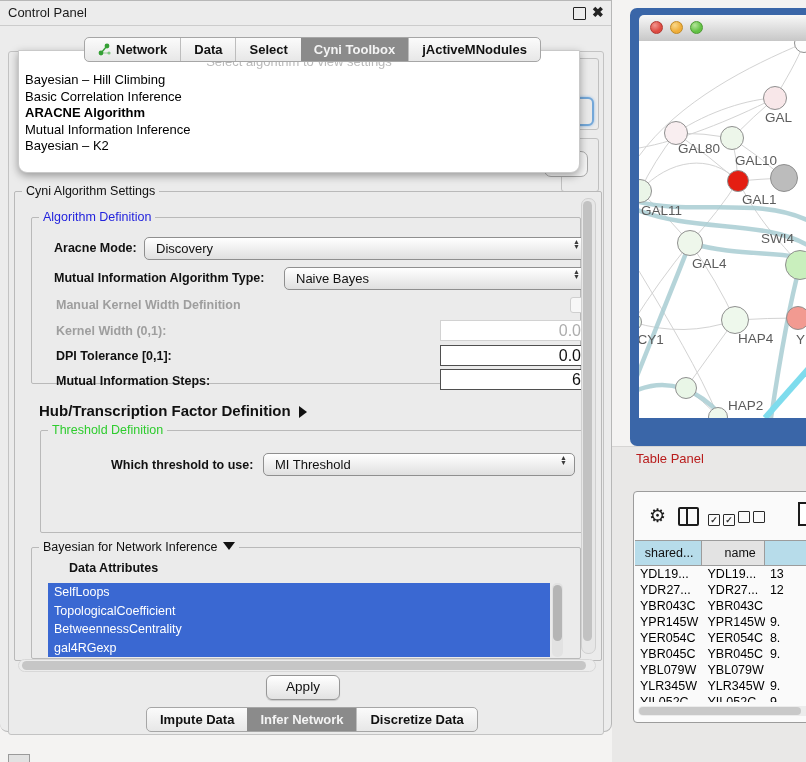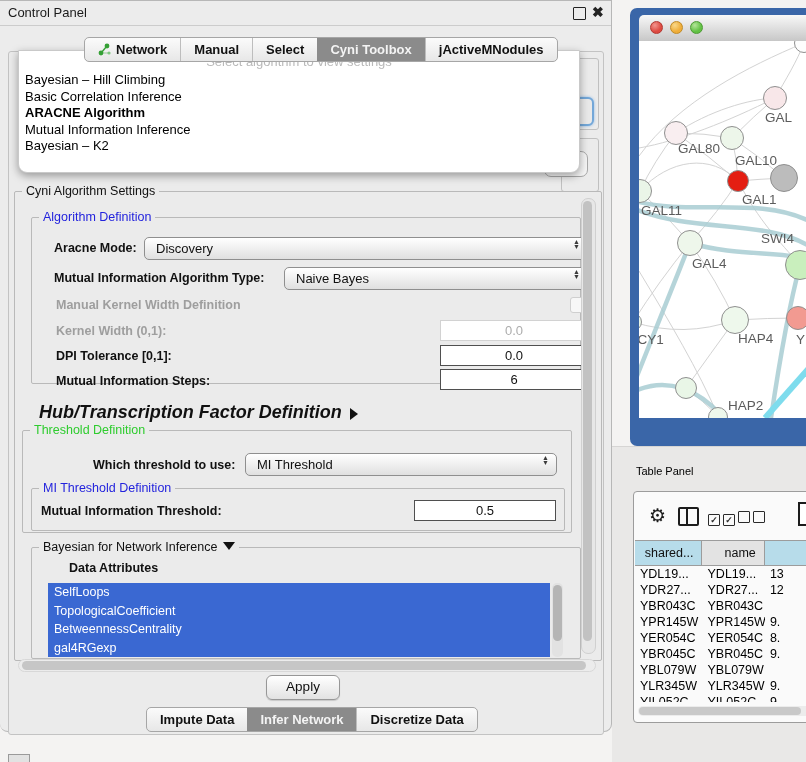--- a/index.html
+++ b/index.html
@@ -41,27 +41,27 @@
   #algo-options{position:absolute;left:4px;top:21px;right:4px;}
   .opt{font-size:13px;line-height:16.5px;color:#000;padding-left:2px;white-space:nowrap;}
   .opt.selected{font-weight:bold;}
   
   .group{position:absolute;border:1px solid #b9b9b9;border-radius:2px;box-sizing:border-box;}
   .legend{position:absolute;top:-8px;left:7px;background:#ebebeb;padding:0 4px;font-size:12.5px;white-space:nowrap;}
   .legend.blue{color:#2323dd;}
   .legend.green{color:#2ecc2e;}
   #cyni-group{left:14px;top:190px;width:588px;height:470px;}
   #algdef-group{left:16px;top:25px;width:550px;height:167px;}
-  #thresh-group{left:7px;top:238px;width:550px;height:103px;}
+  #thresh-group{left:25px;top:238px;width:550px;height:103px;}
   #mithresh-group{left:8px;top:57px;width:534px;height:43px;}
   #sources-group{left:16px;top:355px;width:550px;height:112px;}
   
   .lbl{position:absolute;font-size:12.5px;font-weight:bold;color:#111;white-space:nowrap;}
   .lbl.disabled{color:#9e9e9e;}
-  .tfield{position:absolute;background:#fff;border:1px solid #4f4f4f;font-size:13px;text-align:center;
+  .tfield{position:absolute;background:#fff;border:1px solid #4f4f4f;font-size:16px;text-align:right;
           padding:0 6px;box-sizing:border-box;height:21px;line-height:19px;}
   .tfield.disabled{border:1px solid #d2d2d2;color:#adadad;}
   .combo{position:absolute;height:23px;border:1px solid #8f8f8f;border-radius:5px;
          background:linear-gradient(#ffffff,#e0e0e0);font-size:13px;display:flex;align-items:center;
          padding:0 22px 0 11px;box-sizing:border-box;}
   .spin{position:absolute;right:7px;top:2px;font-size:7px;line-height:4.5px;color:#3a3a3a;text-align:center;}
   .chk{position:absolute;width:14px;height:14px;border:1px solid #cfcfcf;border-radius:3px;background:#f7f7f7;}
   .tri-right{display:inline-block;width:0;height:0;border-left:8px solid #111;border-top:6px solid transparent;
              border-bottom:6px solid transparent;margin-left:8px;vertical-align:-2px;}
   .tri-down{display:inline-block;width:0;height:0;border-top:8px solid #111;border-left:6px solid transparent;
@@ -91,21 +91,21 @@
   .light{position:absolute;top:6px;width:13px;height:13px;border-radius:50%;box-sizing:border-box;}
   #light-red{left:11px;background:radial-gradient(circle at 35% 30%,#f2958e,#dd4a41 60%);border:1px solid #b23730;}
   #light-yellow{left:31px;background:radial-gradient(circle at 35% 30%,#f8d88a,#efad39 60%);border:1px solid #c08a25;}
   #light-green{left:51px;background:radial-gradient(circle at 35% 30%,#b4e59a,#62c144 60%);border:1px solid #4c9a33;}
   #net-canvas{position:absolute;left:9px;top:33px;width:167px;height:377px;background:#ffffff;overflow:hidden;}
   .net-node{position:absolute;border:1px solid #8f8f8f;border-radius:50%;box-sizing:border-box;}
   .net-label{position:absolute;font-size:13.5px;color:#5c5c5c;white-space:nowrap;}
   
   #right-lower{position:absolute;left:612px;top:446px;width:194px;height:316px;background:#e9e8e7;
                border-top:1px solid #d6d5d4;}
-  #tp-title{position:absolute;left:24px;top:18px;font-size:11px;color:#000000;}
+  #tp-title{position:absolute;left:24px;top:4px;font-size:13px;color:#b91c1c;}
   #tp-box{position:absolute;left:21px;top:44px;width:185px;height:232px;background:#fafafa;
           border:1px solid #9c9c9c;border-radius:4px;box-sizing:border-box;}
   .ticon{position:absolute;top:16px;}
   #gear-icon{left:15px;top:12px;font-size:19px;color:#1c1c1c;}
   #colbrowse-icon{left:44px;top:15px;width:17px;height:15px;border:2px solid #1c1c1c;border-radius:2px;}
   #colbrowse-icon::after{content:"";position:absolute;left:6px;top:0;width:2px;height:100%;background:#1c1c1c;}
   .cb{display:inline-block;width:10px;height:10px;border:1.6px solid #2a2a2a;border-radius:1px;margin-right:3px;
       font-size:9px;line-height:10px;font-weight:bold;color:#2a2a2a;text-align:center;}
   #checkpair{left:74px;top:17px;position:absolute;}
   #uncheckpair{left:104px;top:17px;position:absolute;}
@@ -146,21 +146,21 @@
           <svg class="nicon" viewBox="0 0 13 13">
             <line x1="3" y1="10" x2="9" y2="3" stroke="#3aa33a" stroke-width="1.4"></line>
             <line x1="3" y1="10" x2="11" y2="10" stroke="#9ccc9c" stroke-width="1.2"></line>
             <circle cx="3" cy="10" r="2.4" fill="#35a035"></circle>
             <circle cx="9" cy="3" r="2.4" fill="#35a035"></circle>
             <circle cx="11" cy="10" r="1.6" fill="#7ec87e"></circle>
           </svg>
           <span>Network</span>
         </div>
         <div class="tab">
-          <span>Manual</span>
+          <span>Data</span>
         </div>
         <div class="tab">
           <span>Select</span>
         </div>
         <div class="tab selected">
           <span>Cyni Toolbox</span>
         </div>
         <div class="tab">
           <span>jActiveMNodules</span>
         </div>
@@ -201,38 +201,33 @@
         <div class="lbl disabled" style="left:24px;top:106px;">Kernel Width (0,1):</div>
         <div class="tfield disabled" style="left:408px;top:102px;width:148px;">0.0</div>
 
         <div class="lbl" style="left:24px;top:131px;">DPI Tolerance [0,1]:</div>
         <div class="tfield" style="left:408px;top:127px;width:148px;">0.0</div>
 
         <div class="lbl" style="left:24px;top:156px;">Mutual Information Steps:</div>
         <div class="tfield" style="left:408px;top:151px;width:148px;">6</div>
       </div>
 
-      <div class="lbl" style="left:24px;top:210px;font-size:18px;font-style:italic;">
+      <div class="lbl" style="left:24px;top:210px;font-size:15px;">
         <span>Hub/Transcription Factor Definition</span><span class="tri-right"></span>
       </div>
 
       <div id="thresh-group" class="group">
         <span class="legend green">Threshold Definition</span>
 
         <div class="lbl" style="left:70px;top:27px;">Which threshold to use:</div>
         <div class="combo" style="left:222px;top:22px;width:312px;">
           <span>MI Threshold</span>
           <span class="spin">▲<br>▼</span>
         </div>
 
-        <div id="mithresh-group" class="group">
-          <span class="legend blue" style="background:#ebebeb;">MI Threshold Definition</span>
-          <div class="lbl" style="left:9px;top:15px;">Mutual Information Threshold:</div>
-          <div class="tfield" style="left:382px;top:11px;width:142px;">0.5</div>
-        </div>
       </div>
 
       <div id="sources-group" class="group">
         <span class="legend" style="color:#111;"><span>Bayesian for Network Inference</span><span class="tri-down"></span></span>
         <div class="lbl" style="left:8px;top:13px;margin-left:29px;">Data Attributes</div>
         <div id="attr-list">
             <div class="attr-item">SelfLoops</div>
             <div class="attr-item">TopologicalCoefficient</div>
             <div class="attr-item">BetweennessCentrality</div>
             <div class="attr-item">gal4RGexp</div>

